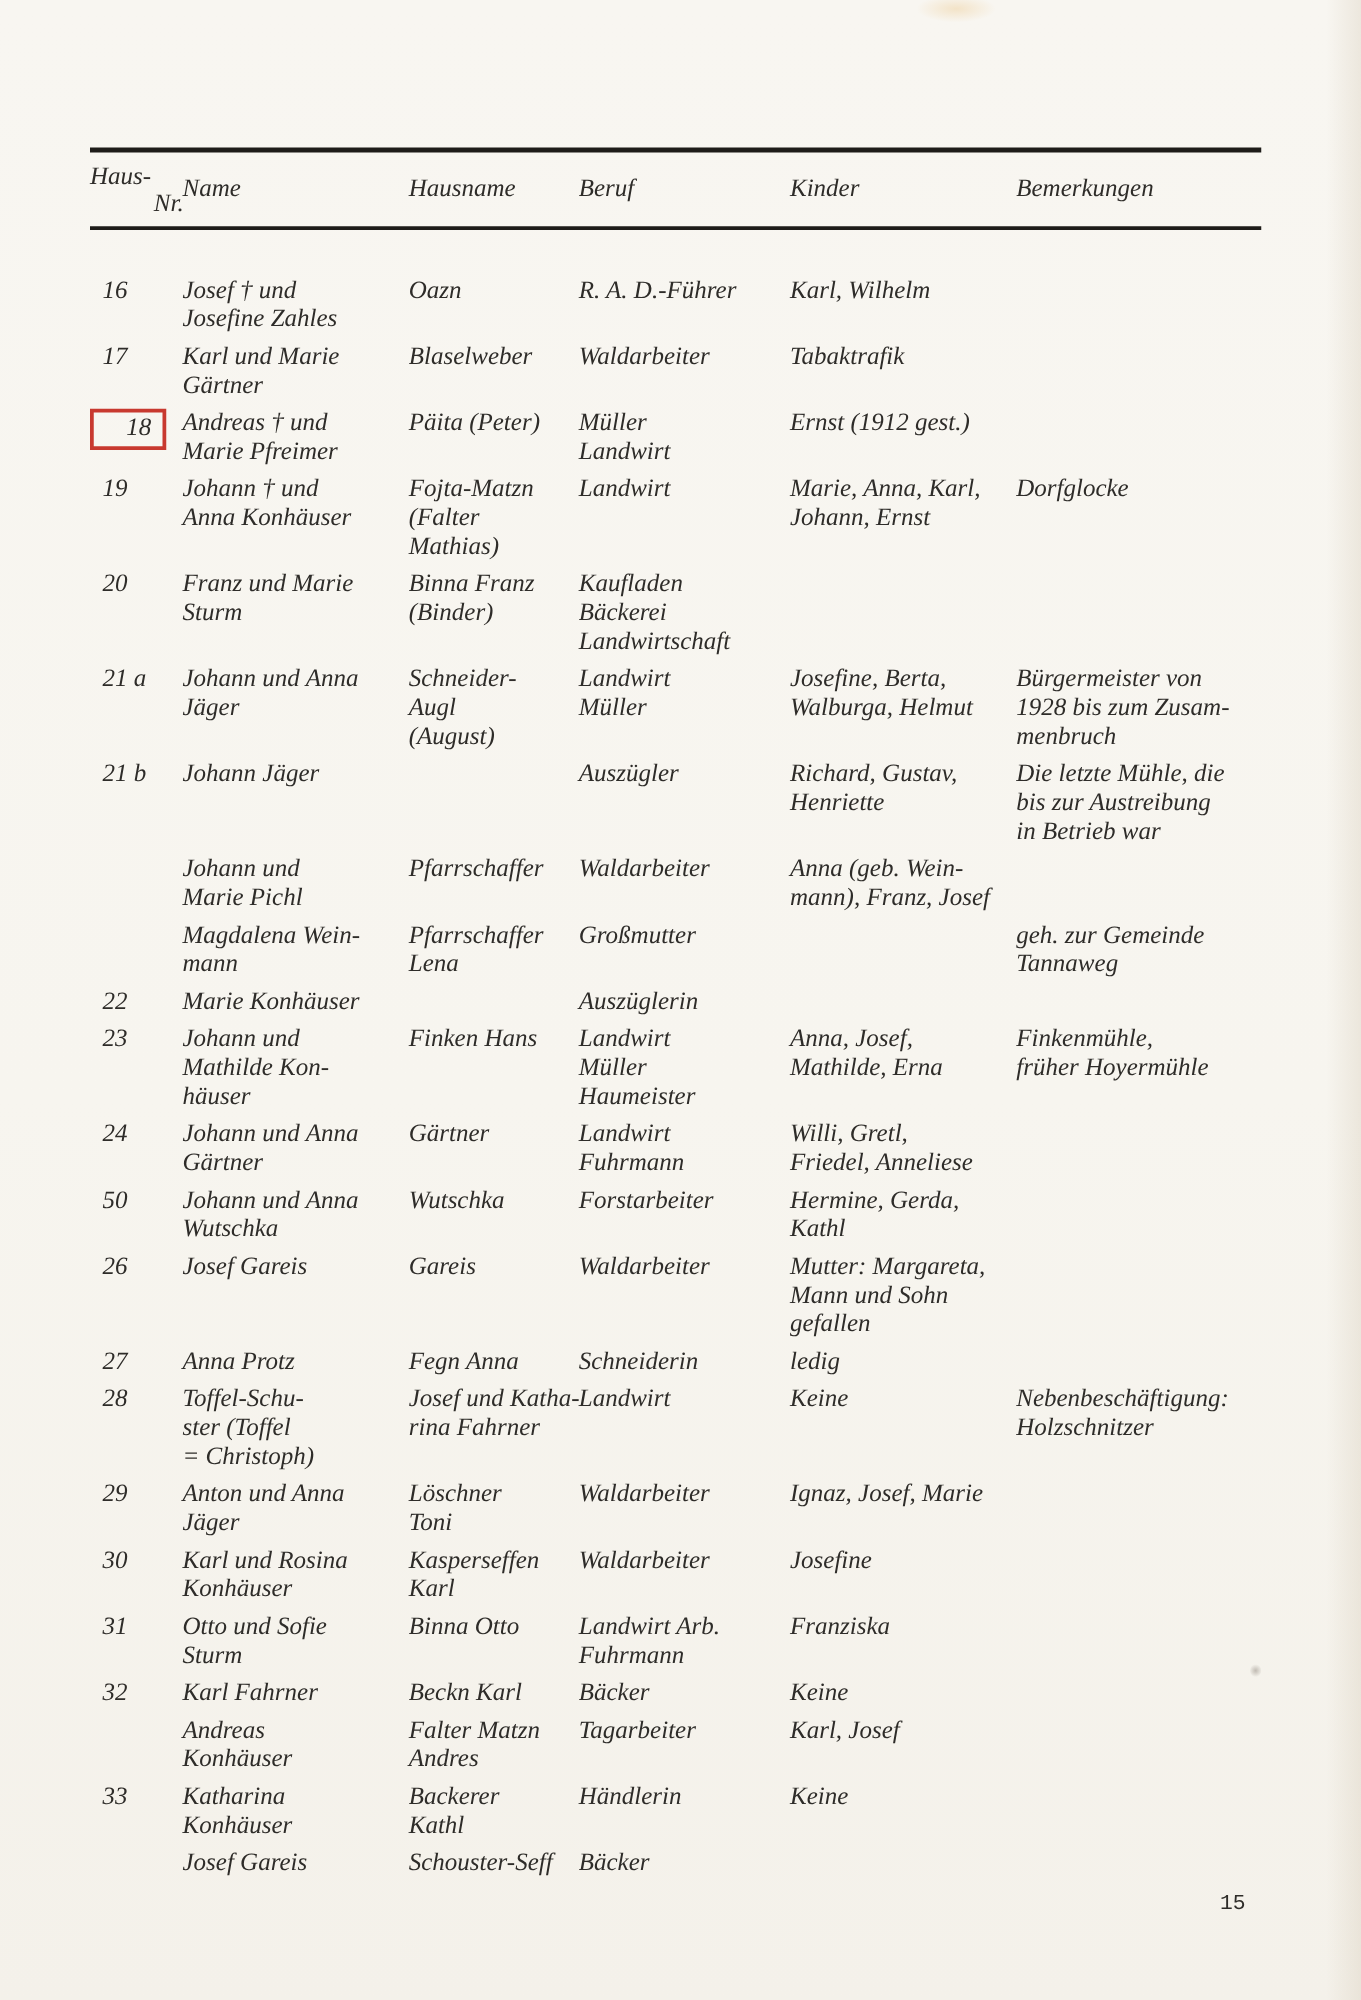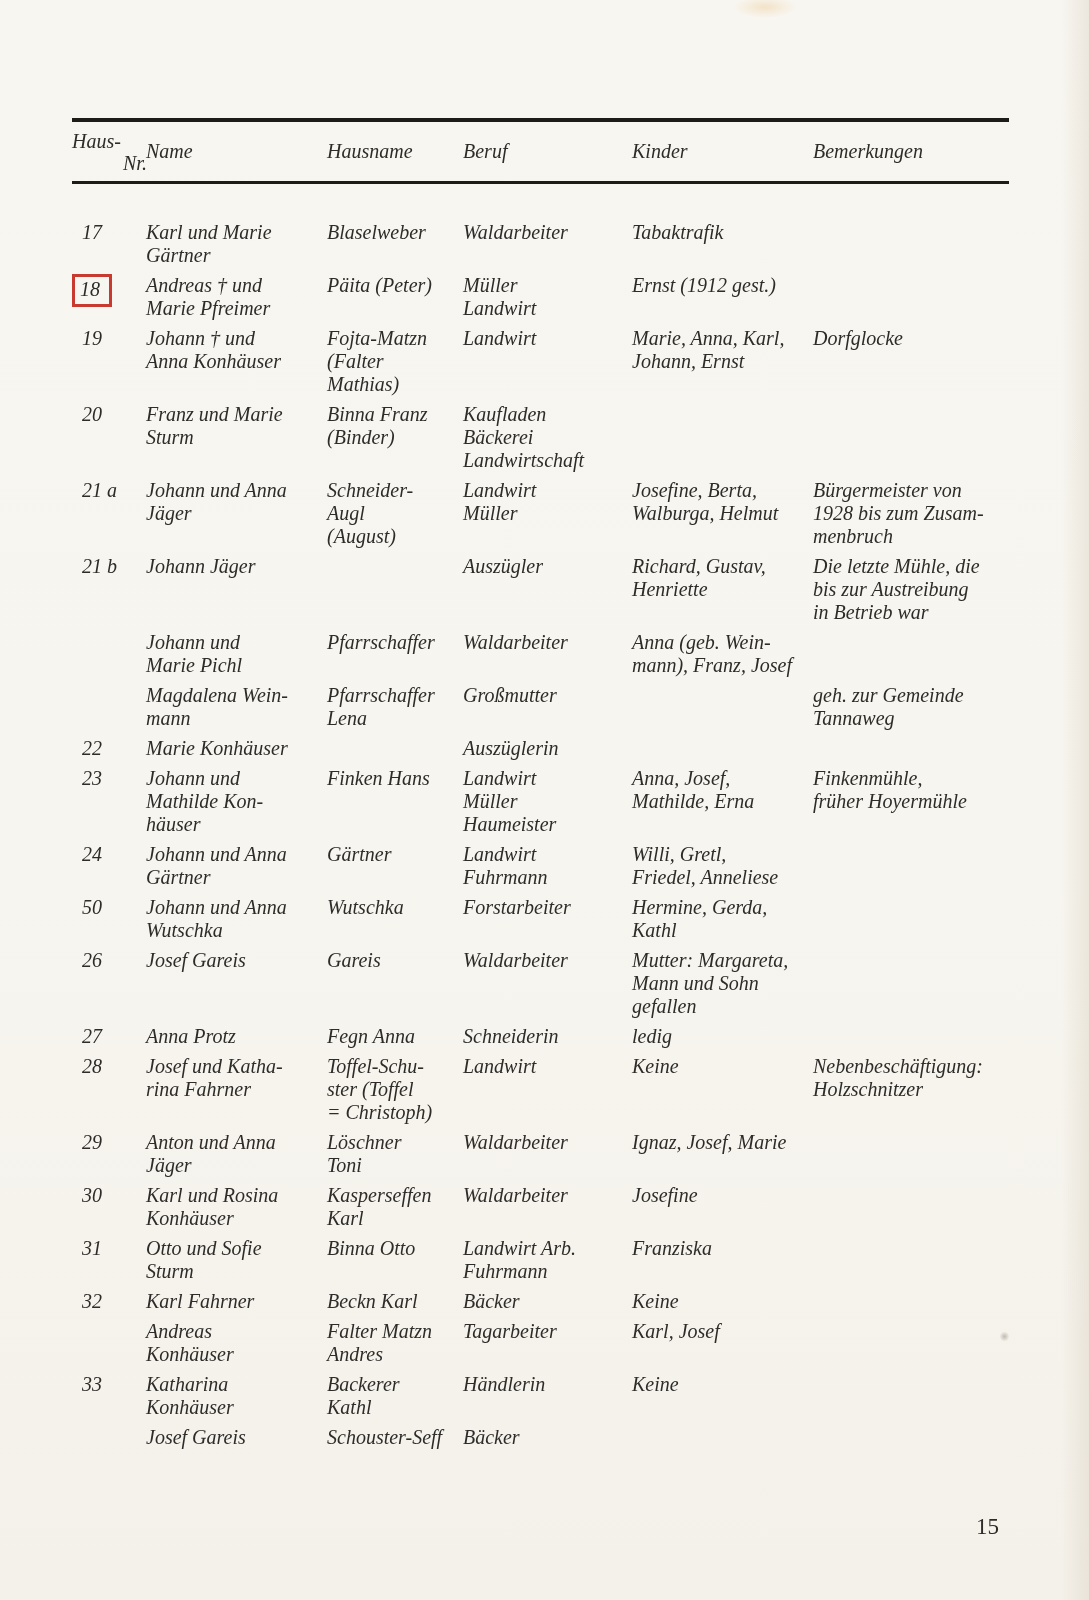--- a/index.html
+++ b/index.html
@@ -32,24 +32,24 @@
   .header-row{align-items:center;height:59px;font-size:20px;}
   .rows{margin-top:37px;}
   .row{margin-bottom:7px;font-size:20px;line-height:23px;}
   .cell{padding-right:6px;}
   .line{white-space:nowrap;}
   .cell-nr{padding-left:10px;}
   .header-row .cell-nr{padding-left:0;line-height:22px;}
   .header-row .cell-nr .line:nth-child(2){padding-left:7px;margin-left:44px;}
   .redbox{
     display:inline-block;border:3px solid #15803d;
-    padding:1px 9px 3px 5px;margin-left:-10px;
+    padding:1px 9px 3px 26px;margin-left:-10px;
   }
   .page-number{
-    position:absolute;left:976px;top:1514px;font-size:23px;
+    position:absolute;left:976px;top:1514px;font-size:17px;font-family:Liberation Mono, monospace;
   }
 </style>
 </head>
 <body>
 
 <div class="smudge"></div>
 <div class="edge-right"></div>
 <div class="speck"></div>
 
 <div class="table">
@@ -72,20 +72,39 @@
         <div class="line">Kinder</div>
       </div>
       <div class="cell cell-bemerkungen">
         <div class="line">Bemerkungen</div>
       </div>
     </div>
   <div class="rule mid"></div>
   <div class="rows">
       <div class="grid-row row">
         <div class="cell cell-nr">
+          <div class="line">16</div>
+        </div>
+        <div class="cell cell-name">
+          <div class="line">Josef † und</div>
+          <div class="line">Josefine Zahles</div>
+        </div>
+        <div class="cell cell-hausname">
+          <div class="line">Oazn</div>
+        </div>
+        <div class="cell cell-beruf">
+          <div class="line">R. A. D.-Führer</div>
+        </div>
+        <div class="cell cell-kinder">
+          <div class="line">Karl, Wilhelm</div>
+        </div>
+        <div class="cell cell-bemerkungen"></div>
+      </div>
+      <div class="grid-row row">
+        <div class="cell cell-nr">
           <div class="line">17</div>
         </div>
         <div class="cell cell-name">
           <div class="line">Karl und Marie</div>
           <div class="line">Gärtner</div>
         </div>
         <div class="cell cell-hausname">
           <div class="line">Blaselweber</div>
         </div>
         <div class="cell cell-beruf">
@@ -357,28 +376,28 @@
         </div>
         <div class="cell cell-kinder">
           <div class="line">ledig</div>
         </div>
         <div class="cell cell-bemerkungen"></div>
       </div>
       <div class="grid-row row">
         <div class="cell cell-nr">
           <div class="line">28</div>
         </div>
-        <div class="cell cell-name">
-          <div class="line">Josef und Katha-</div>
-          <div class="line">rina Fahrner</div>
-        </div>
         <div class="cell cell-hausname">
           <div class="line">Toffel-Schu-</div>
           <div class="line">ster (Toffel</div>
           <div class="line">= Christoph)</div>
+        </div>
+        <div class="cell cell-name">
+          <div class="line">Josef und Katha-</div>
+          <div class="line">rina Fahrner</div>
         </div>
         <div class="cell cell-beruf">
           <div class="line">Landwirt</div>
         </div>
         <div class="cell cell-kinder">
           <div class="line">Keine</div>
         </div>
         <div class="cell cell-bemerkungen">
           <div class="line">Nebenbeschäftigung:</div>
           <div class="line">Holzschnitzer</div>

